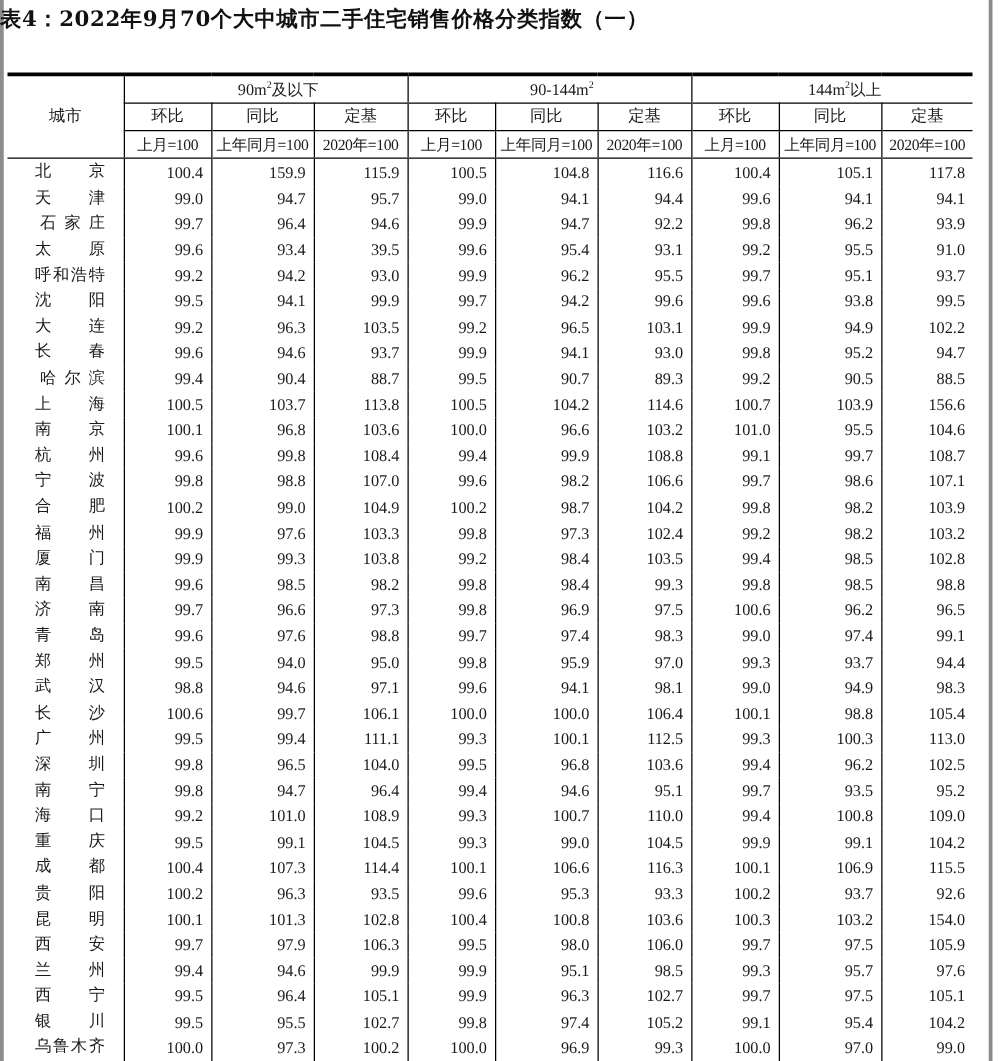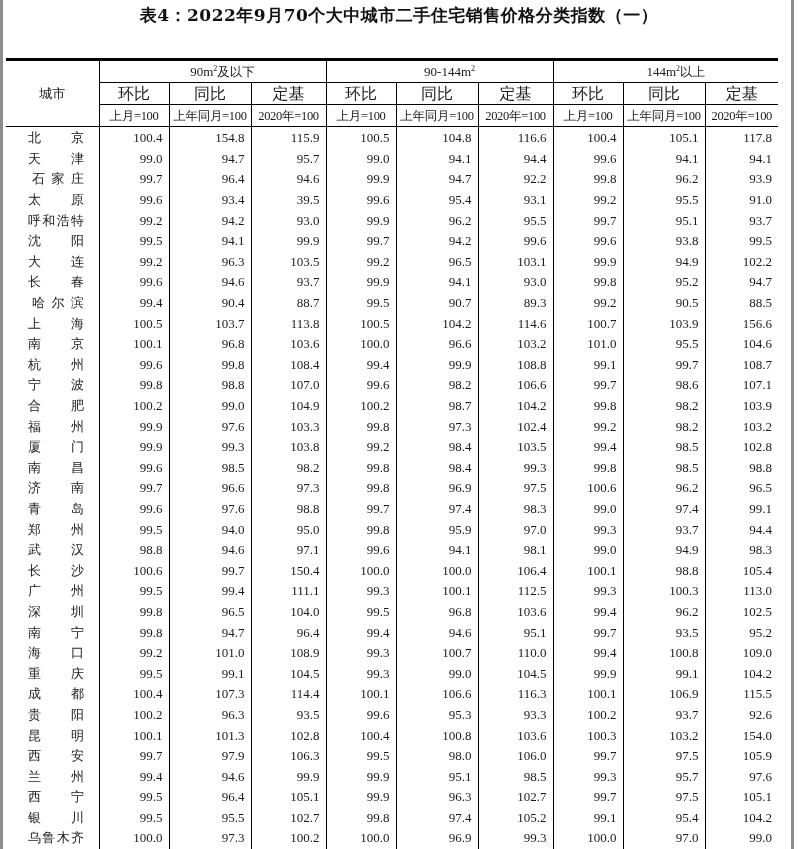--- a/index.html
+++ b/index.html
@@ -7,21 +7,21 @@
     width: 798px; height: 849px; position: relative; overflow: hidden;
     font-family: "DejaVu Serif", "Liberation Serif", serif;
     color: #1a1a1a;
   }
   .frame {
     position: absolute; left: 0; top: 0; width: 794px; height: 849px;
     border-left: 3px solid #8c8c8c; border-right: 3px solid #8c8c8c;
     box-sizing: border-box;
   }
   .title {
-    position: absolute; left: 0; top: 4px; width: 798px; text-align: center;
+    position: absolute; left: 0; top: 4px; width: 798px; text-align: left;
     font-family: "DejaVu Serif", "Liberation Serif", serif;
     font-weight: bold; font-size: 17px; letter-spacing: 0.5px; color: #111;
   }
   table.data {
     position: absolute; left: 6px; top: 58px; width: 772px;
     border-collapse: collapse; table-layout: fixed;
     font-family: "Liberation Serif", "DejaVu Serif", serif;
     font-size: 13px;
   }
   table.data col.c-city { width: 93px; }
@@ -32,21 +32,21 @@
   table.data col.c5 { width: 82px; }
   table.data col.c6 { width: 75px; }
   table.data col.c7 { width: 70px; }
   table.data col.c8 { width: 82px; }
   table.data col.c9 { width: 73px; }
   thead tr.top th { border-top: 3px solid #000; }
   thead th {
     font-weight: normal; text-align: center; padding: 0;
     border-left: 1px solid #000; border-bottom: 1px solid #000;
     height: 21px; line-height: 20px; white-space: nowrap; overflow: hidden;
-    font-family: "DejaVu Sans", "Liberation Sans", sans-serif; font-size: 16px;
+    font-family: "DejaVu Sans", "Liberation Sans", sans-serif; font-size: 13px;
   }
   thead th.city { border-left: none; font-size: 13px; }
   thead th.grp { font-family: "Liberation Serif", "DejaVu Serif", serif; font-size: 13px; padding-left: 20px; }
   thead th.base { font-family: "Liberation Serif", "DejaVu Sans", serif; font-size: 12.5px; letter-spacing: -0.3px; text-align: center; }
   thead th sup { font-size: 8px; line-height: 0; }
   tbody td {
     padding: 0 6px 0 0; height: 20.6px; line-height: 20px;
     text-align: right; border-left: 1px solid #000; white-space: nowrap;
     color: #1a1a1a;
   }
@@ -112,21 +112,21 @@
   </thead>
   <tbody id="table-body">
       <tr>
         <td class="city">
           <span class="name2">
             <span>北</span>
             <span>京</span>
           </span>
         </td>
         <td>100.4</td>
-        <td>154.8</td>
+        <td>159.9</td>
         <td>115.9</td>
         <td>100.5</td>
         <td>104.8</td>
         <td>116.6</td>
         <td>100.4</td>
         <td>105.1</td>
         <td>117.8</td>
       </tr>
       <tr>
         <td class="city">
@@ -474,21 +474,21 @@
       </tr>
       <tr>
         <td class="city">
           <span class="name2">
             <span>长</span>
             <span>沙</span>
           </span>
         </td>
         <td>100.6</td>
         <td>99.7</td>
-        <td>150.4</td>
+        <td>106.1</td>
         <td>100.0</td>
         <td>100.0</td>
         <td>106.4</td>
         <td>100.1</td>
         <td>98.8</td>
         <td>105.4</td>
       </tr>
       <tr>
         <td class="city">
           <span class="name2">

